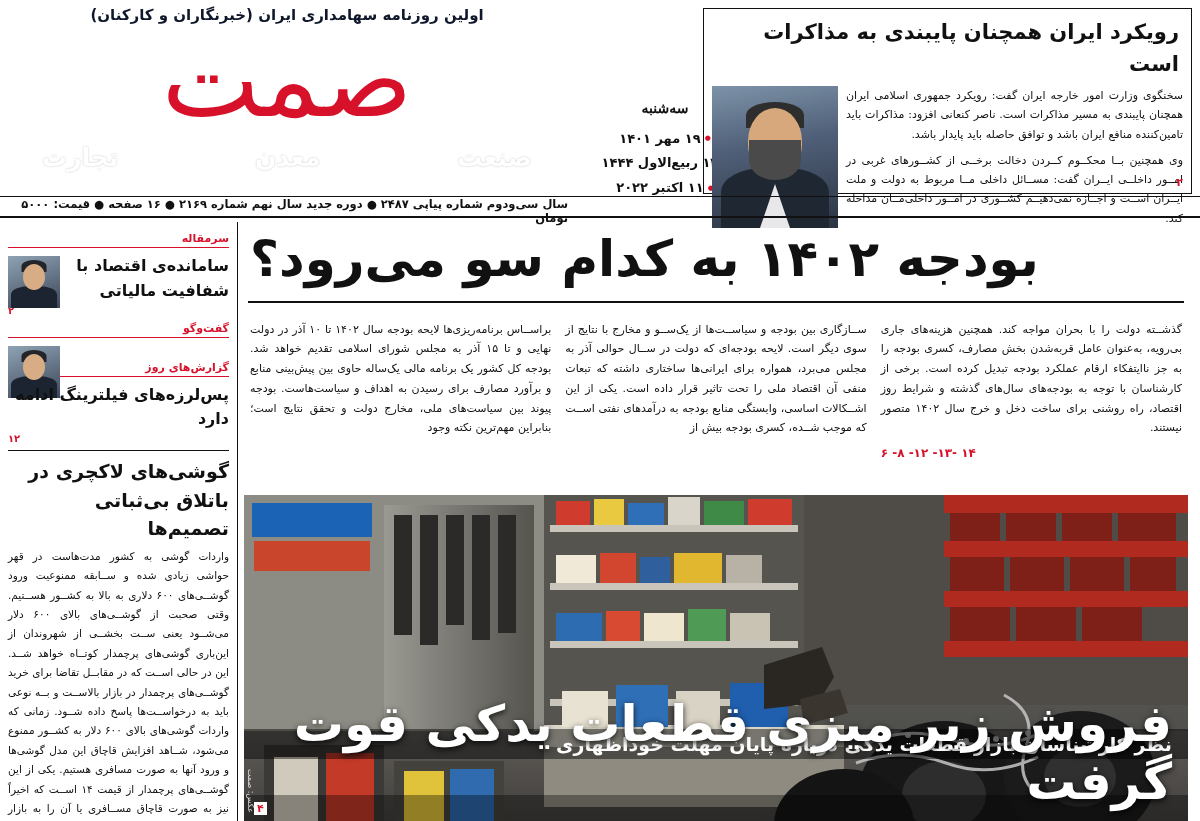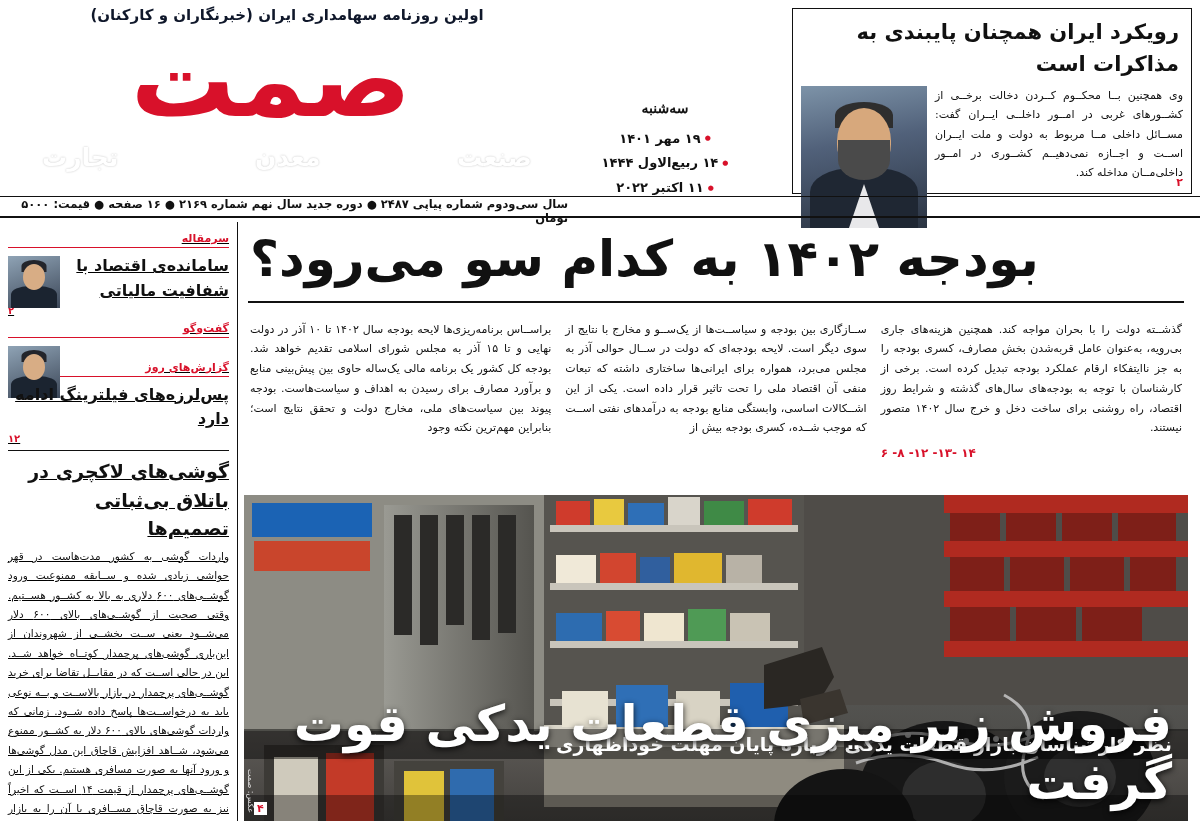--- a/index.html
+++ b/index.html
@@ -28,26 +28,26 @@
     color: #0f172a;
     font-weight: bold;
     font-size: 15px;
     line-height: 1.5;
   }
   .logo-wrap {
     position: absolute; top: 28px; right: 648px;
     width: 530px; height: 150px;
   }
   .logo-main {
-    position: absolute; top: 0; right: 16px;
+    position: absolute; top: 0; right: 0;
     width: 530px;
     text-align: center;
     color: #d8112a;
     font-size: 104px;
-    font-weight: bold;
+    font-weight: normal;
     line-height: 1;
     letter-spacing: -2px;
   }
   .logo-sub {
     position: absolute; bottom: 6px; right: 20px;
     width: 490px;
     display: flex;
     flex-direction: row;
     justify-content: space-between;
     align-items: flex-end;
@@ -74,21 +74,21 @@
   }
   .date-col .dow { font-size: 14px; margin-bottom: 4px; font-family: Liberation Serif, serif; }
   .date-col .dline::before {
     content: "●"; color: #d8112a; font-size: 7px;
     vertical-align: middle; margin-left: 4px;
   }
 
   
   .lead-box {
     position: absolute; top: 8px; right: 8px;
-    width: 400px; height: 186px;
+    width: 489px; height: 186px;
     border: 1px solid #111;
     padding: 6px 8px;
   }
   .lead-title {
     text-align: right;
     font-size: 21px;
     font-weight: bold;
     line-height: 1.5;
     color: #111;
     margin: 2px 4px 6px 4px;
@@ -164,21 +164,20 @@
   
   .main {
     position: absolute; top: 222px; right: 4px;
     width: 960px; height: 599px;
   }
   .rail {
     position: absolute; top: 222px; left: 0;
     width: 238px; height: 599px;
     border-right: 1px solid #111;
     padding: 4px 8px 12px 8px;
-    text-decoration: underline;
   }
 
   
   .headline {
     text-align: left;
     padding: 6px 14px 2px 14px;
     font-size: 50px;
     font-weight: bold;
     color: #111;
     line-height: 1.25;
@@ -325,20 +324,21 @@
       <div class="lead-title">رویکرد ایران همچنان پایبندی به مذاکرات است</div>
       <div class="lead-body-wrap">
         <div class="lead-photo">
           <div class="body"></div>
           <div class="shirt"></div>
           <div class="hair"></div>
           <div class="face"></div>
           <div class="beard"></div>
         </div>
         <div class="lead-text">
+          <p>سخنگوی وزارت امور خارجه ایران گفت: رویکرد جمهوری اسلامی ایران همچنان پایبندی به مسیر مذاکرات است. ناصر کنعانی افزود: مذاکرات باید تامین‌کننده منافع ایران باشد و توافق حاصله باید پایدار باشد.</p>
           <p>وی همچنین بــا محکــوم کــردن دخالت برخــی از کشــورهای غربی در امــور داخلــی ایــران گفت: مســائل داخلی مــا مربوط به دولت و ملت ایــران اســت و اجــازه نمی‌دهیــم کشــوری در امــور داخلی‌مــان مداخله کند.</p>
         </div>
       </div>
       <div class="lead-page-num">۲</div>
     </div>
   </div>
 
   <div class="strip">
     <div class="right-part">سال سی‌ودوم شماره پیاپی ۲۴۸۷ ● دوره جدید سال نهم شماره ۲۱۶۹ ● ۱۶ صفحه ● قیمت: ۵۰۰۰ تومان</div>
   </div>

